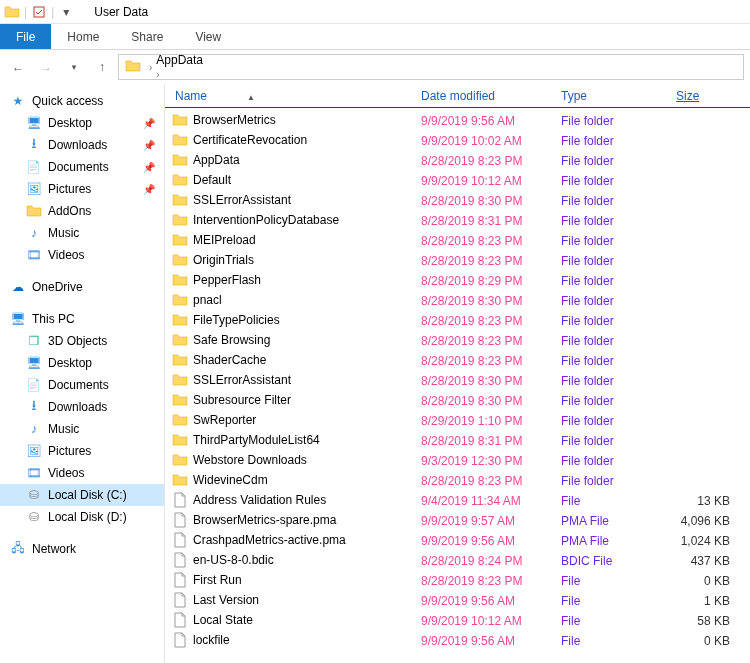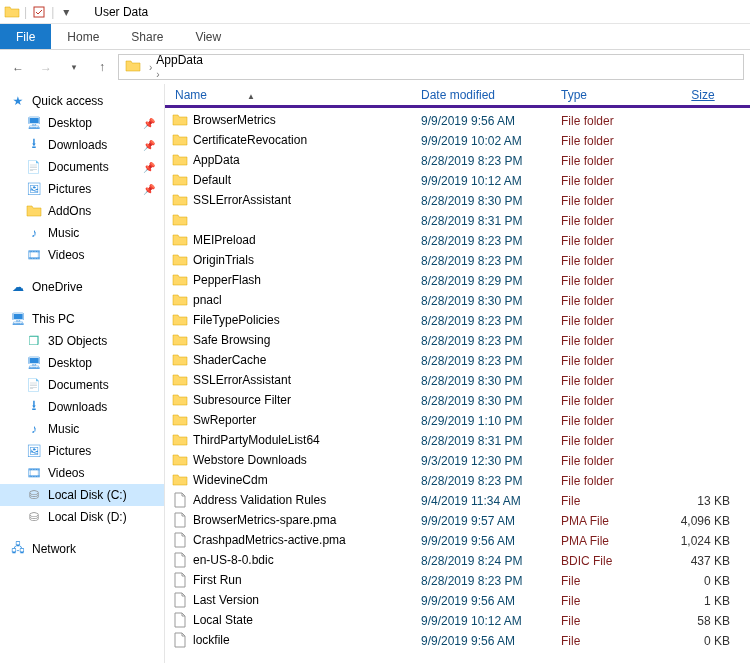--- a/index.html
+++ b/index.html
@@ -31,32 +31,32 @@
   .main { display:flex; height: calc(663px - 24px - 26px - 34px); }
   .sidebar { width:165px; border-right:1px solid #e5e5e5; padding:6px 0; overflow:hidden; }
   .tree-item { display:flex; align-items:center; height:22px; padding-left:10px; gap:6px; }
   .tree-item.indent { padding-left:26px; }
   .tree-item .pin { margin-left:auto; margin-right:8px; color:#888; font-size:10px;}
   .tree-item.spacer { height:10px; }
   .tree-item.selected { background:#cce8ff; }
   .tree-icon { width:16px; height:16px; display:inline-flex; align-items:center; justify-content:center; }
   
   .filepane { flex:1; overflow:auto; }
-  .colhead { display:flex; height:24px; align-items:center; border-bottom:3px solid #4c1d95; color:#1a5fb4; padding-left:6px; }
+  .colhead { display:flex; height:24px; align-items:center; border-bottom:1px solid #4c1d95; color:#1a5fb4; padding-left:6px; }
   .col-name { width:250px; padding-left:4px;}
   .col-date { width:140px; }
   .col-type { width:115px; }
-  .col-size { width:60px; text-align:center; padding-right:6px;text-decoration:underline;}
+  .col-size { width:60px; text-align:left; padding-right:6px;text-decoration:underline;}
   .sort-arrow { font-size:8px; color:#555; margin-left:40px;}
   
   .row { display:flex; height:20px; align-items:flex-end; padding-left:6px; }
   .row .icon { width:18px; height:16px; display:inline-flex; align-items:center; justify-content:center; margin-right:4px;}
   .cell-name { width:250px; display:flex; align-items:center; }
-  .cell-date { width:140px; color:#0c4a6e;}
-  .cell-type { width:115px; color:#7f1d1d;}
+  .cell-date { width:140px; color:#ec4899;}
+  .cell-type { width:115px; color:#6d28d9;}
   .cell-size { width:60px; text-align:right; color:#333; padding-right:6px;}
   
   
   .svg-folder { fill:#ffd867; stroke:#d9a400; stroke-width:0.5;}
   .svg-file { fill:#fff; stroke:#999; stroke-width:1;}
 </style>
 </head>
 <body>
 
 <div class="titlebar">
@@ -303,20 +303,21 @@
           <div class="cell-type">File folder</div>
           <div class="cell-size"></div>
         </div>
         <div class="row">
           <div class="cell-name">
             <span class="icon">
               <svg width="16" height="14" viewBox="0 0 16 14">
                 <path class="svg-folder" d="M1 2h5l1 2h8v8H1z"></path>
               </svg>
             </span>
+            <span>InterventionPolicyDatabase</span>
           </div>
           <div class="cell-date">8/28/2019 8:31 PM</div>
           <div class="cell-type">File folder</div>
           <div class="cell-size"></div>
         </div>
         <div class="row">
           <div class="cell-name">
             <span class="icon">
               <svg width="16" height="14" viewBox="0 0 16 14">
                 <path class="svg-folder" d="M1 2h5l1 2h8v8H1z"></path>

